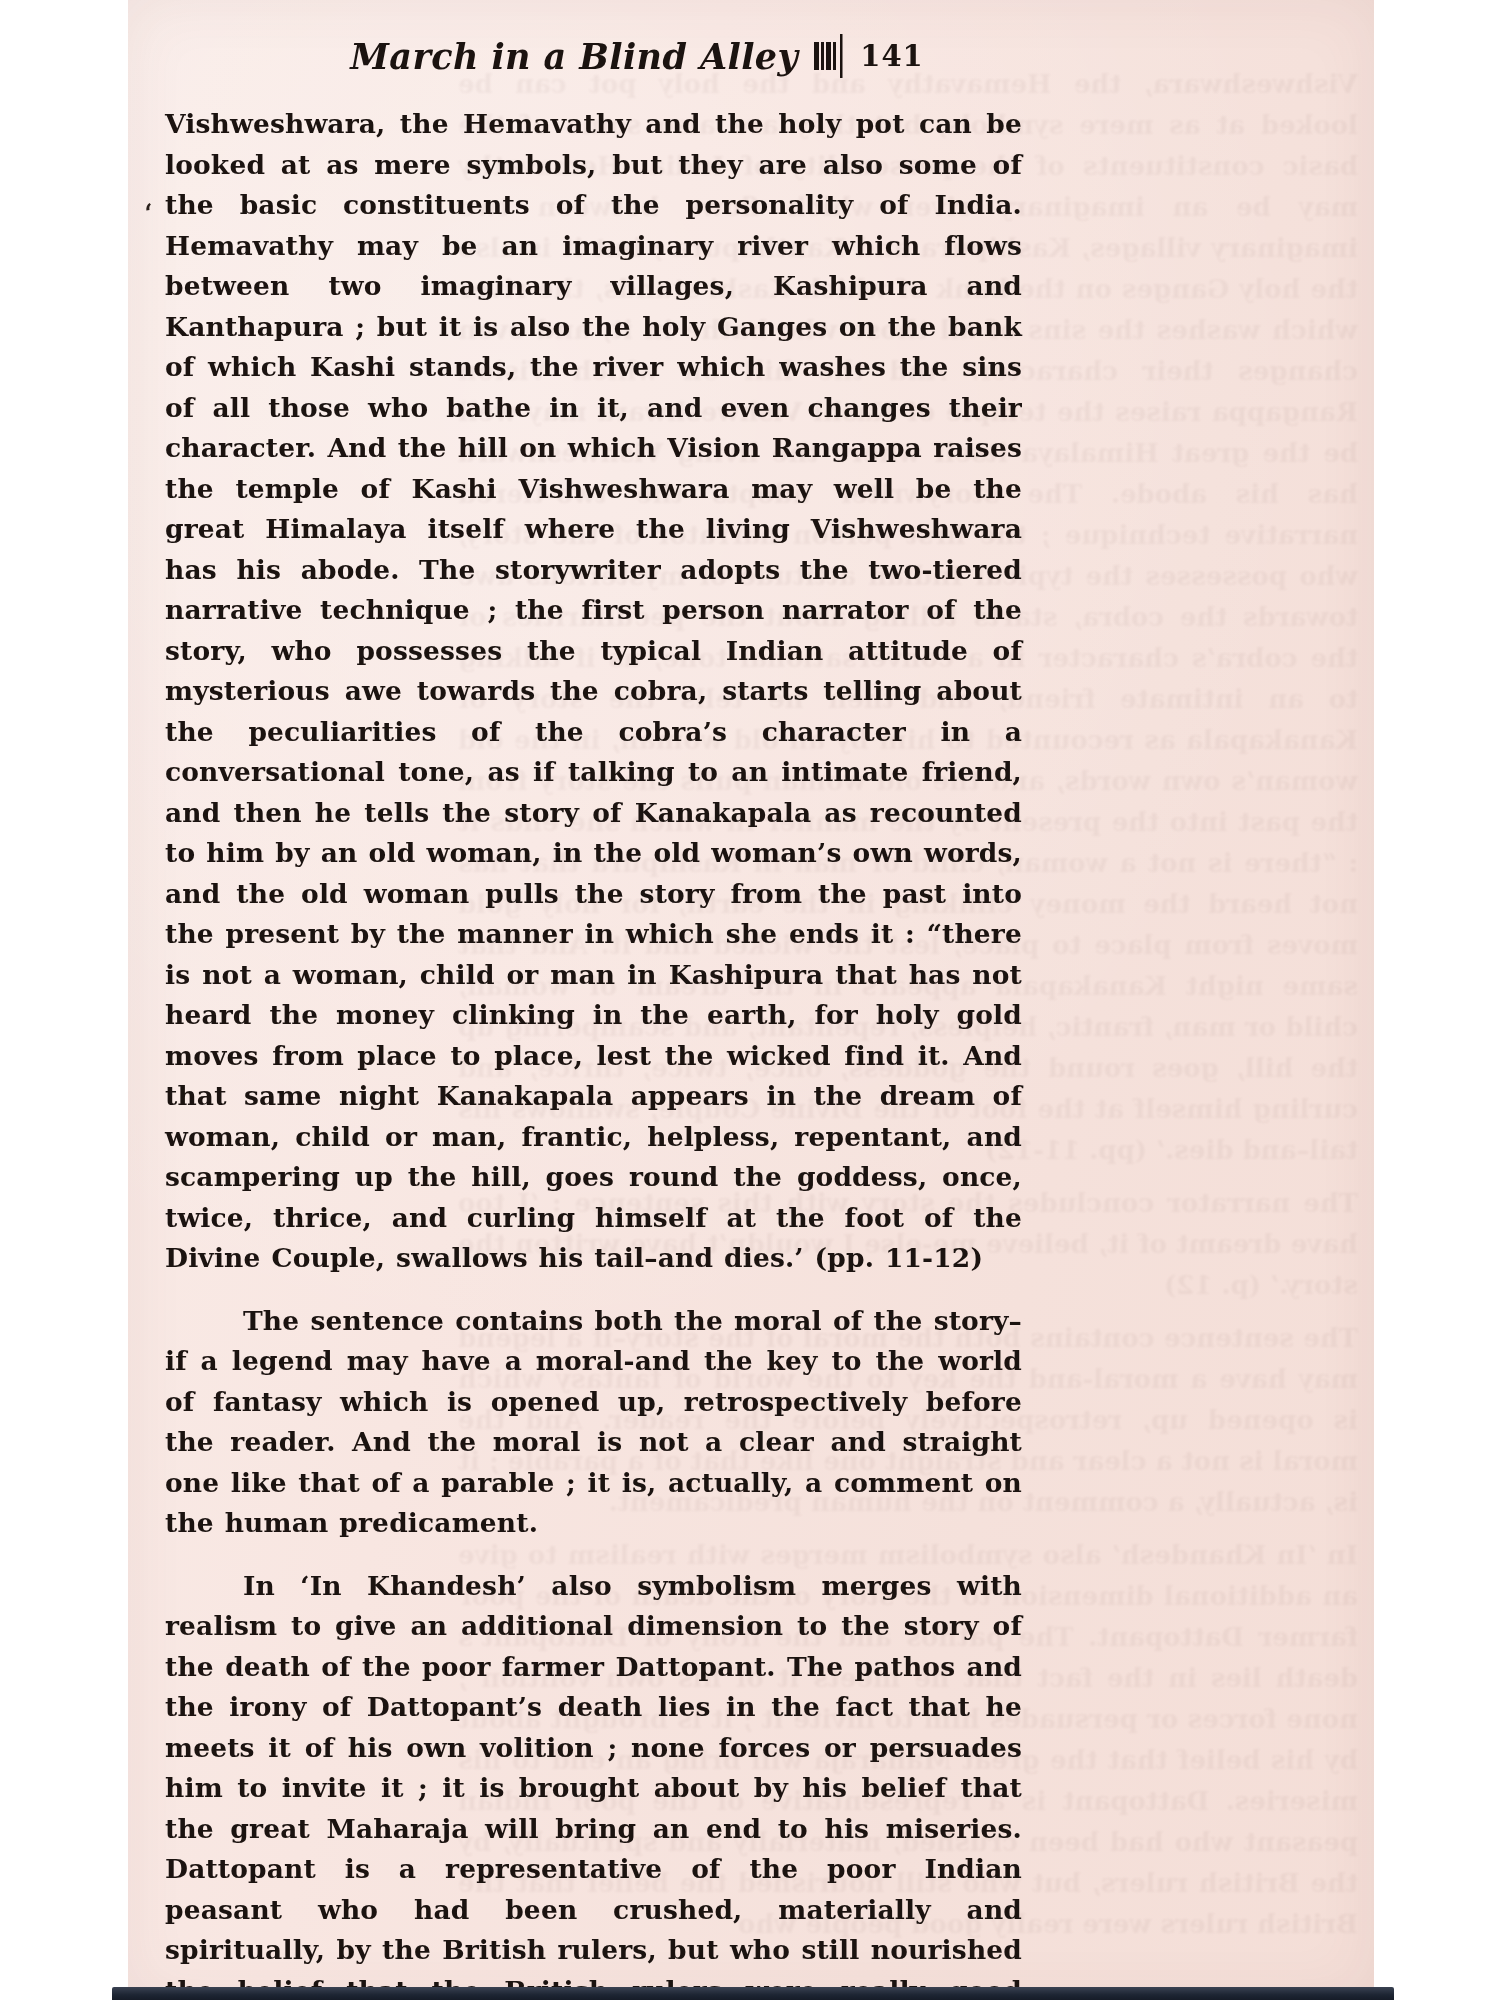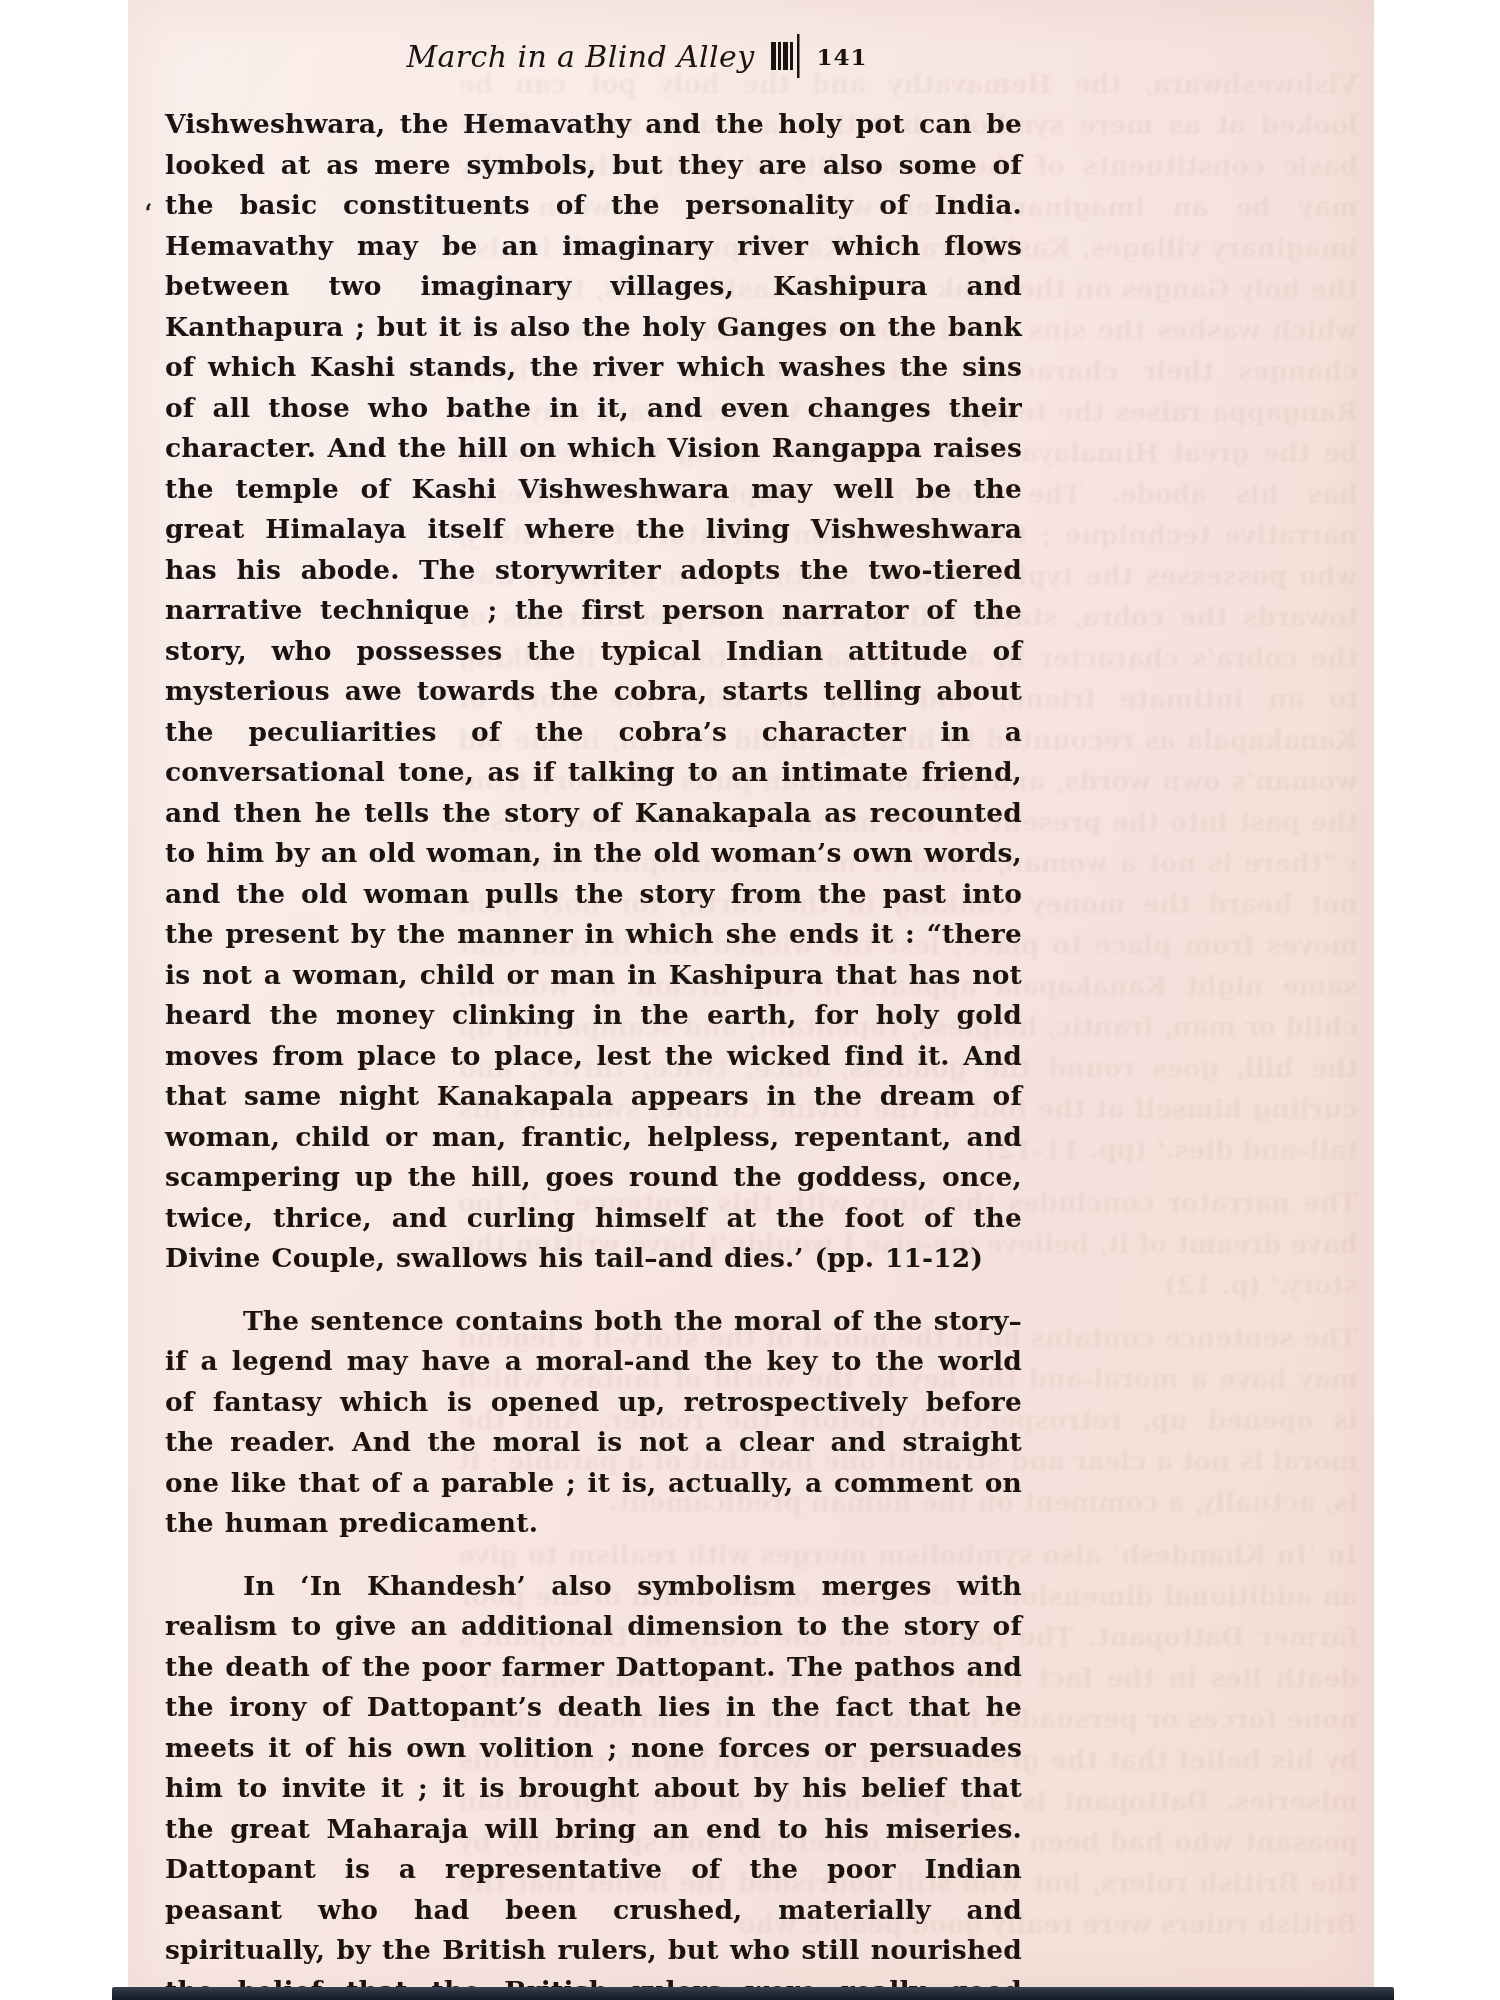--- a/index.html
+++ b/index.html
@@ -41,28 +41,28 @@
     display: flex;
     align-items: center;
     justify-content: center;
     gap: 12px;
     padding-left: 72px;
     margin-bottom: 26px;
     white-space: nowrap;
   }
   .chapter-title {
     font-style: italic;
-    font-weight: 400;
-    font-size: 30px;
+    font-weight: 700;
+    font-size: 35px;
     letter-spacing: 0.4px;
   }
   .bars-icon { display: inline-flex; align-items: center; margin: 0 2px; }
   .page-number {
     font-weight: 700;
-    font-size: 23px;
+    font-size: 29px;
     letter-spacing: 1px;
   }
   .body-text p {
     margin: 0 15px 11px 0;
     font-size: 26.5px;
     line-height: 40.5px;
     font-weight: 700;
     text-align: justify;
     letter-spacing: 0.15px;
     word-spacing: 1.5px;

